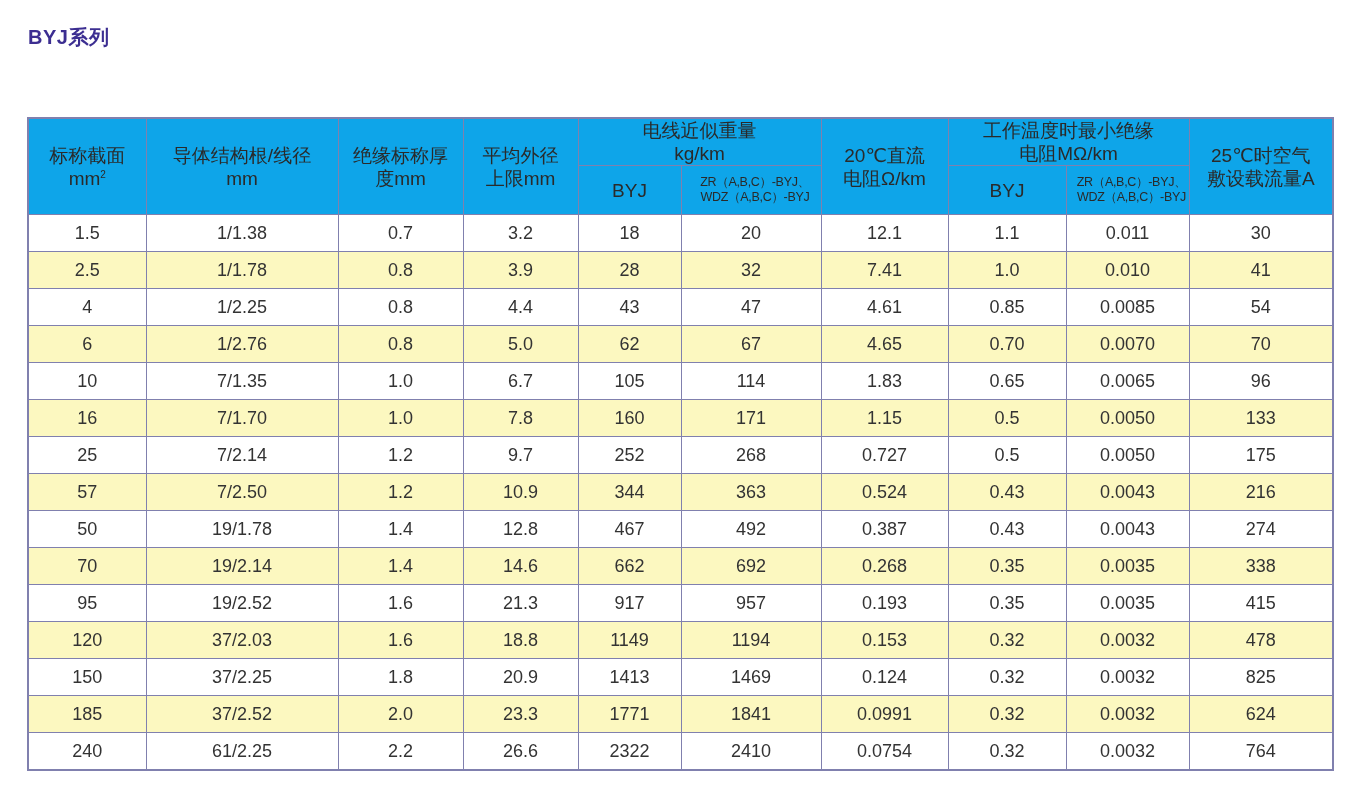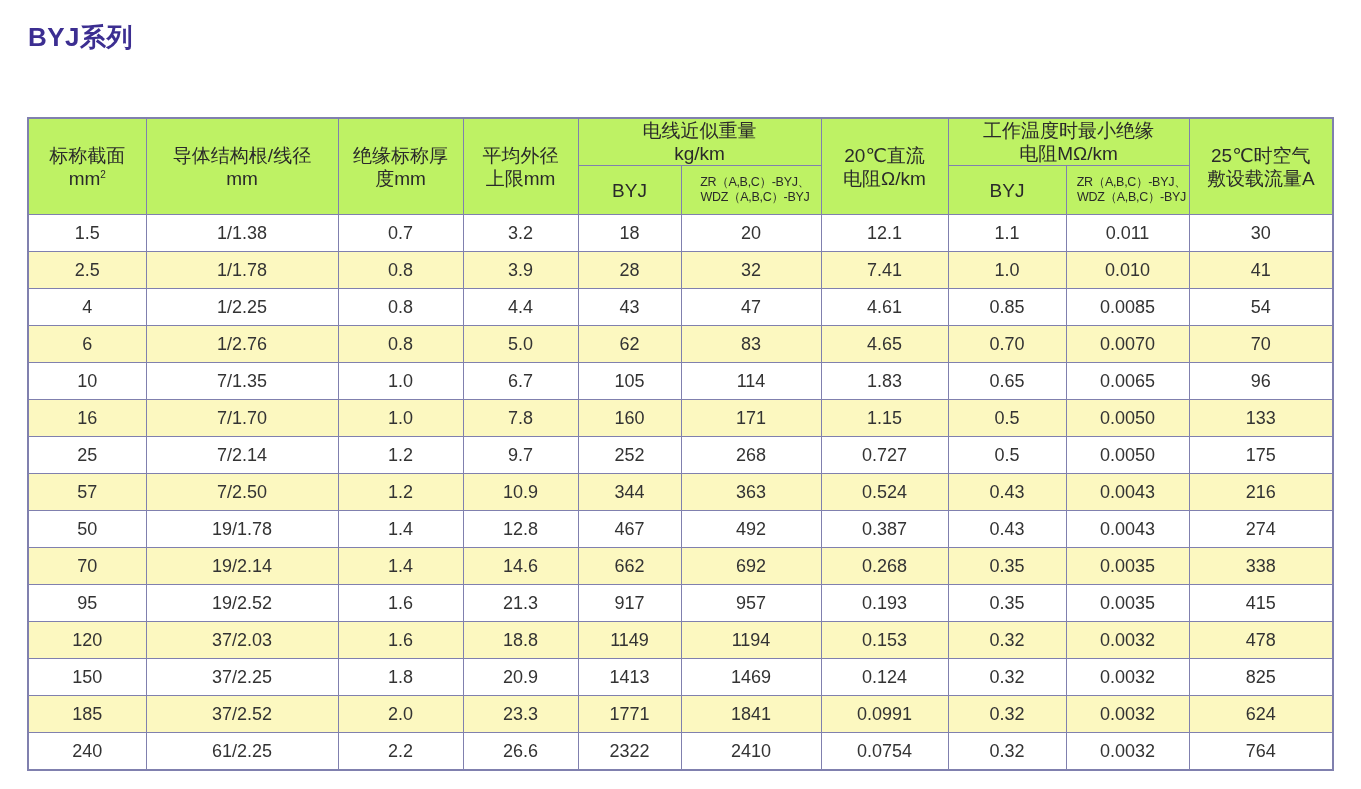--- a/index.html
+++ b/index.html
@@ -14,21 +14,21 @@
     height: 789px;
     background: #ffffff;
     overflow: hidden;
   }
   .title-block {
     position: absolute;
     left: 28px;
     top: 22px;
     color: #3c2e91;
     font-weight: bold;
-    font-size: 26px;
+    font-size: 20px;
     line-height: 31px;
     letter-spacing: 0.5px;
     white-space: nowrap;
   }
   table.params {
     position: absolute;
     left: 27px;
     top: 117px;
     width: 1305px;
     border-collapse: collapse;
@@ -37,21 +37,21 @@
   }
   table.params th,
   table.params td {
     border: 1px solid #8080ae;
     text-align: center;
     vertical-align: middle;
     padding: 0;
     overflow: hidden;
   }
   table.params thead th {
-    background: #bef264;
+    background: #0ea5e9;
     color: #2a2a2a;
     font-weight: normal;
     font-size: 19px;
     line-height: 23px;
   }
   table.params thead tr.group-row th {
     height: 46px;
   }
   table.params thead tr.sub-row th {
     height: 48px;
@@ -187,21 +187,21 @@
           <td>0.85</td>
           <td>0.0085</td>
           <td>54</td>
         </tr>
         <tr>
           <td>6</td>
           <td>1/2.76</td>
           <td>0.8</td>
           <td>5.0</td>
           <td>62</td>
-          <td>83</td>
+          <td>67</td>
           <td>4.65</td>
           <td>0.70</td>
           <td>0.0070</td>
           <td>70</td>
         </tr>
         <tr>
           <td>10</td>
           <td>7/1.35</td>
           <td>1.0</td>
           <td>6.7</td>

